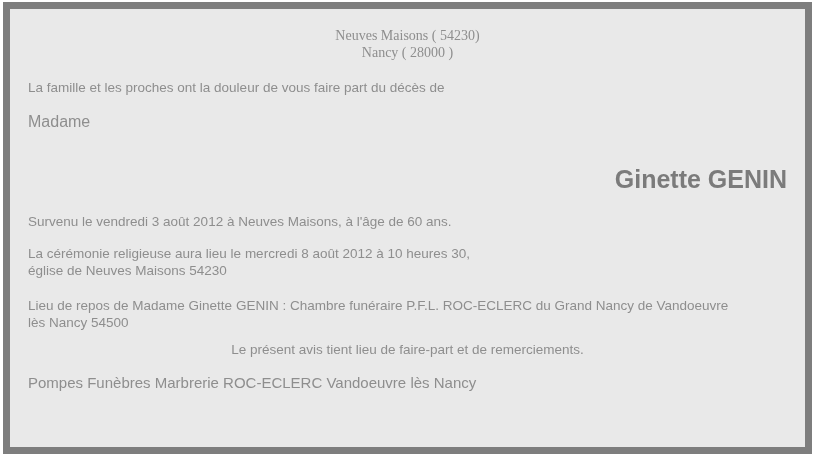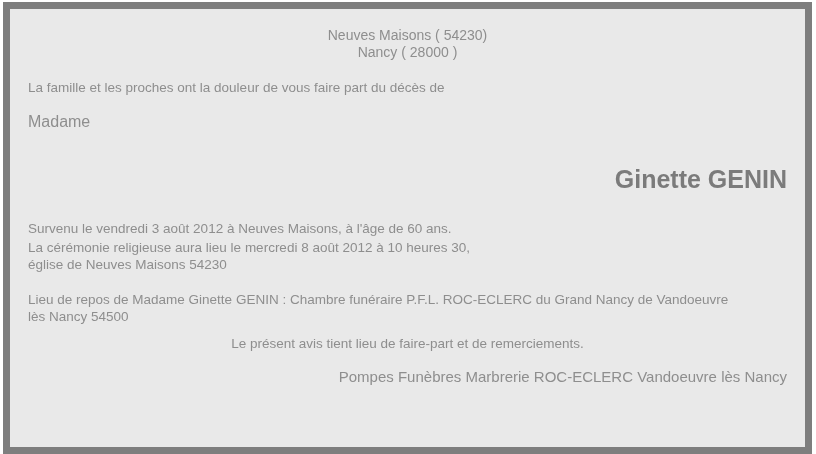--- a/index.html
+++ b/index.html
@@ -33,20 +33,21 @@
   }
   .content {
     padding: 18px 18px 0 18px;
     color: var(--text-color);
   }
   .loc-block {
     text-align: center;
     font-size: 14px;
     line-height: 17px;
     margin: 0;
+    font-family: Liberation Serif, serif;
   }
   .intro {
     font-size: 13.5px;
     line-height: 17px;
     margin: 18px 0 0 0;
   }
   .civility {
     text-align: left;
     font-size: 16px;
     line-height: 20px;
@@ -58,30 +59,30 @@
     line-height: 29px;
     font-weight: bold;
     color: var(--title-color);
     margin: 33px 0 0 0;
   }
   .para {
     font-size: 13.5px;
     line-height: 17px;
     margin: 0;
   }
-  .m26 { margin-top: 26px; }
-  .m15 { margin-top: 2px; }
+  .m26 { margin-top: 19px; }
+  .m15 { margin-top: 15px; }
   .m18 { margin-top: 18px; }
   .m10 { margin-top: 10px; }
   .m13 { margin-top: 13px; }
   .centered { text-align: center; }
   .footer-line {
     font-size: 15px;
     line-height: 18px;
-    text-align: right;
+    text-align: left;
     margin: 16px 0 0 0;
   }
 </style>
 </head>
 <body>
 
 <div class="frame">
   <div class="content">
 
     <div class="loc-block">

